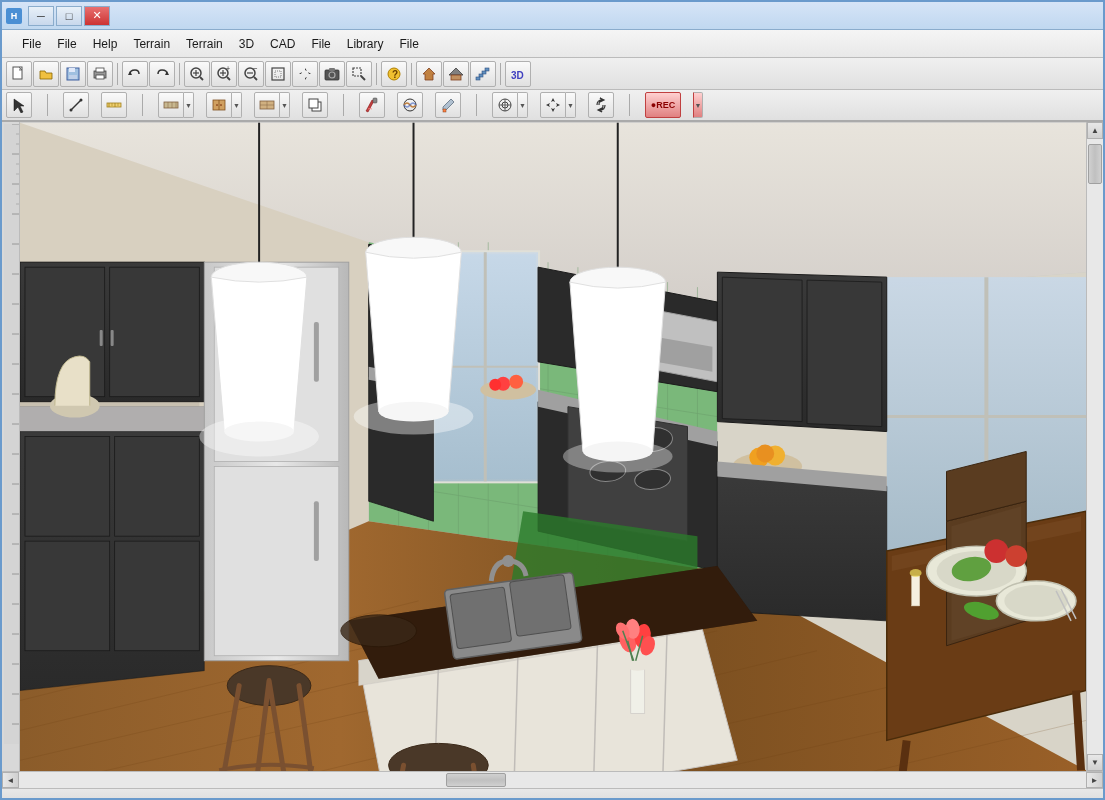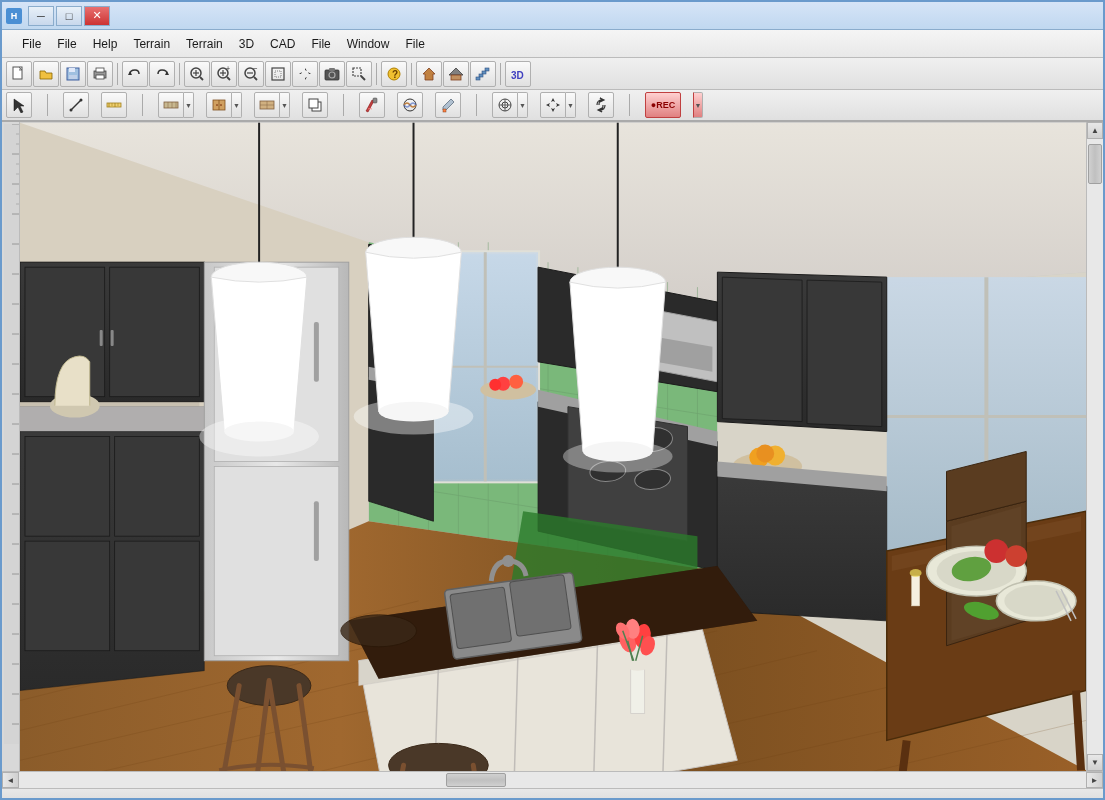--- a/index.html
+++ b/index.html
@@ -218,21 +218,21 @@
 
   <div class="menu-bar">
     <div class="menu-item">File</div>
     <div class="menu-item">File</div>
     <div class="menu-item">Help</div>
     <div class="menu-item">Terrain</div>
     <div class="menu-item">Terrain</div>
     <div class="menu-item">3D</div>
     <div class="menu-item">CAD</div>
     <div class="menu-item">File</div>
-    <div class="menu-item">Window</div>
+    <div class="menu-item">Library</div>
     <div class="menu-item">File</div>
   </div>
 
   <div class="toolbar">
     <div class="tool-btn" title="New">
       <svg width="16" height="16" viewBox="0 0 16 16">
           <rect x="2" y="1" width="9" height="12" fill="white" stroke="#555" stroke-width="1"></rect>
           <polyline points="8,1 11,4 8,4" fill="#ccc" stroke="#555" stroke-width="0.8"></polyline>
         </svg>
     </div>

